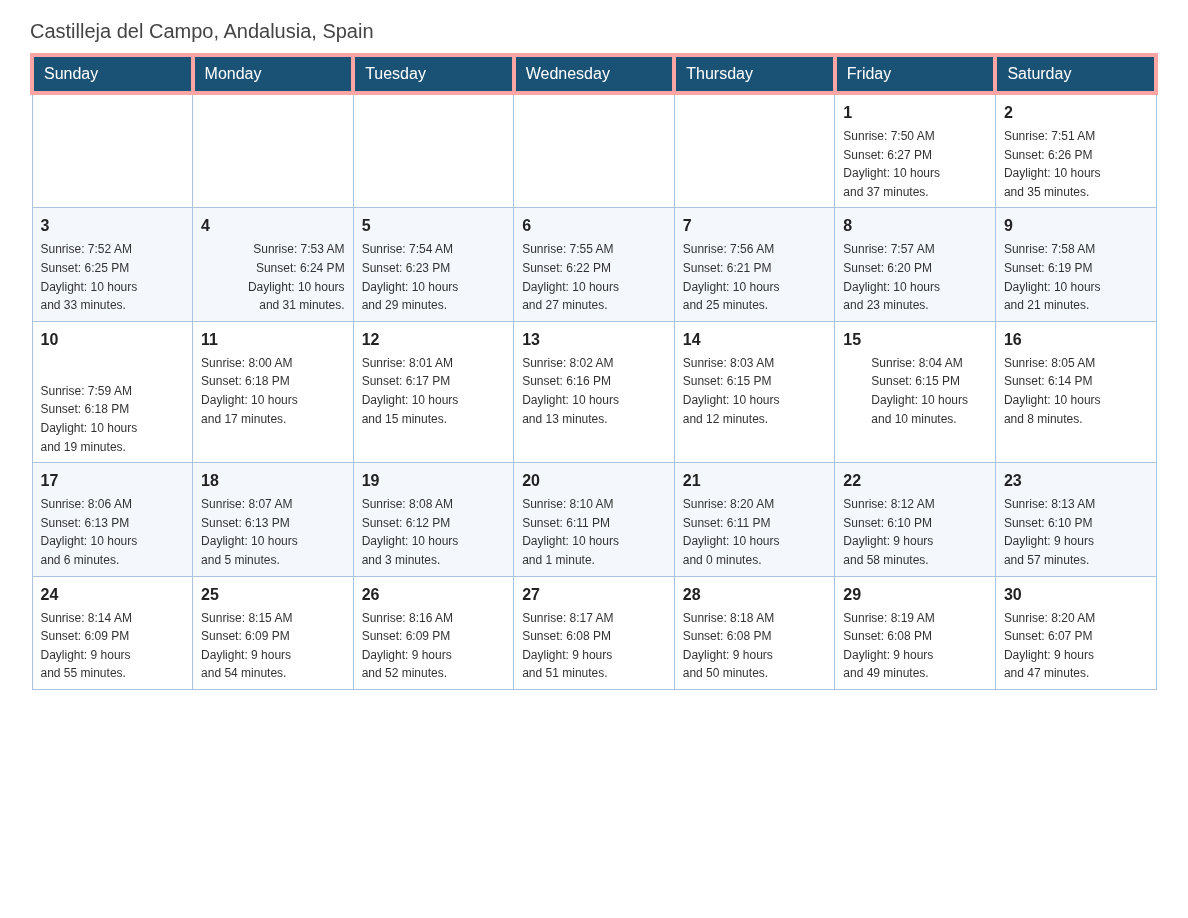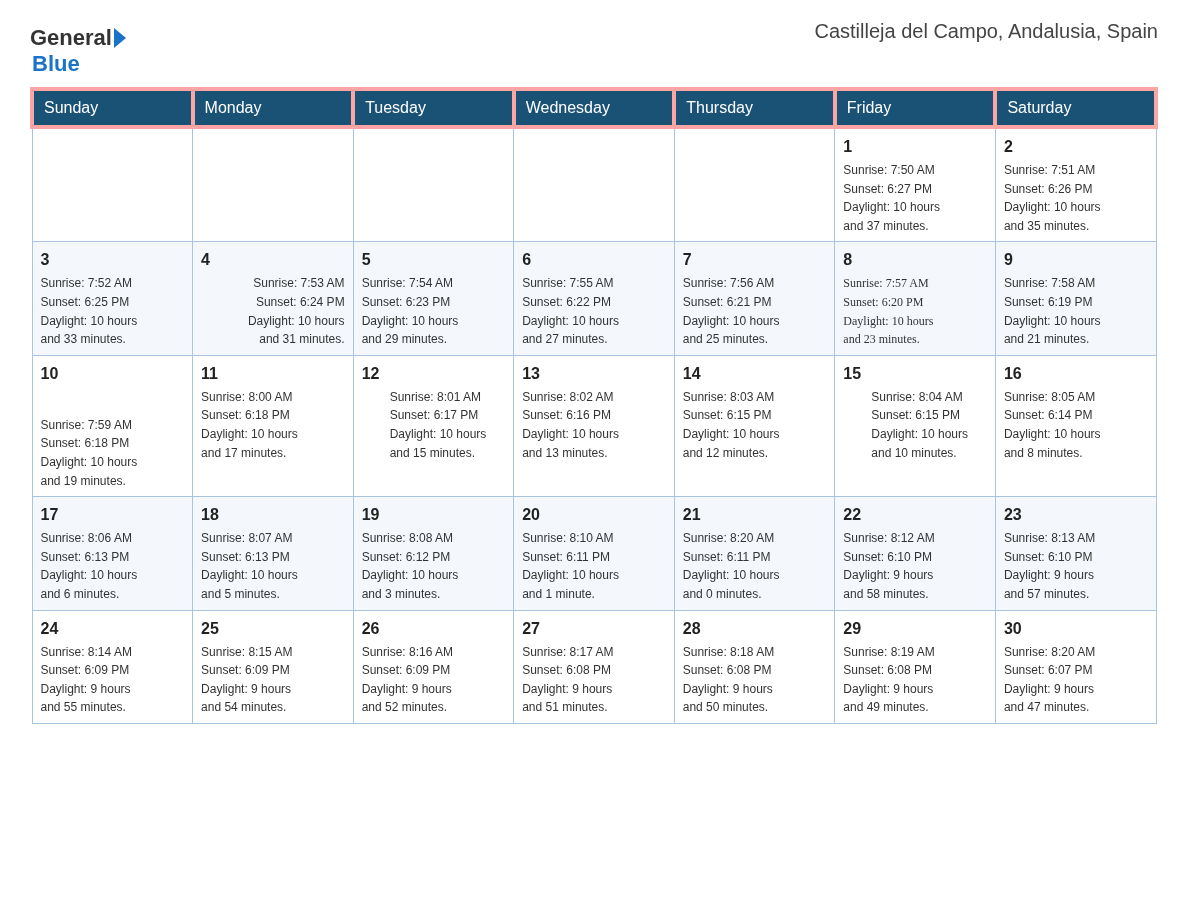--- a/index.html
+++ b/index.html
@@ -102,27 +102,20 @@
       background-color: #f4f8fd;
     }
     tr:nth-child(odd) td {
       background-color: #fff;
     }
   </style>
 </head>
 <body>
 
 <div class="header">
-  <div class="logo">
-    <div class="logo-text">
-      <span>General</span>
-        <span class="logo-triangle"></span>
-    </div>
-    <div class="logo-bottom">Blue</div>
-  </div>
   <div class="title-section">
     <div class="subtitle">Castilleja del Campo, Andalusia, Spain</div>
   </div>
 </div>
 
 <table class="calendar">
   <thead>
     <tr>
       <th>Sunday</th>
       <th>Monday</th>
@@ -186,21 +179,21 @@
         </td>
         <td>
           <span class="day-number">7</span>
           <div class="day-info" style="white-space: pre-line;">Sunrise: 7:56 AM
 Sunset: 6:21 PM
 Daylight: 10 hours
 and 25 minutes.</div>
         </td>
         <td>
           <span class="day-number">8</span>
-          <div class="day-info" style="white-space: pre-line; font-family: Liberation Serif, serif;">Sunrise: 7:57 AM
+          <div class="day-info" style="white-space: pre-line;">Sunrise: 7:57 AM
 Sunset: 6:20 PM
 Daylight: 10 hours
 and 23 minutes.</div>
         </td>
         <td>
           <span class="day-number">9</span>
           <div class="day-info" style="white-space: pre-line;">Sunrise: 7:58 AM
 Sunset: 6:19 PM
 Daylight: 10 hours
 and 21 minutes.</div>
@@ -216,21 +209,21 @@
         </td>
         <td>
           <span class="day-number">11</span>
           <div class="day-info" style="white-space: pre-line;">Sunrise: 8:00 AM
 Sunset: 6:18 PM
 Daylight: 10 hours
 and 17 minutes.</div>
         </td>
         <td>
           <span class="day-number">12</span>
-          <div class="day-info" style="white-space: pre-line; margin-left: 28px;">Sunrise: 8:01 AM
+          <div class="day-info" style="white-space: pre-line;">Sunrise: 8:01 AM
 Sunset: 6:17 PM
 Daylight: 10 hours
 and 15 minutes.</div>
         </td>
         <td>
           <span class="day-number">13</span>
           <div class="day-info" style="white-space: pre-line;">Sunrise: 8:02 AM
 Sunset: 6:16 PM
 Daylight: 10 hours
 and 13 minutes.</div>

